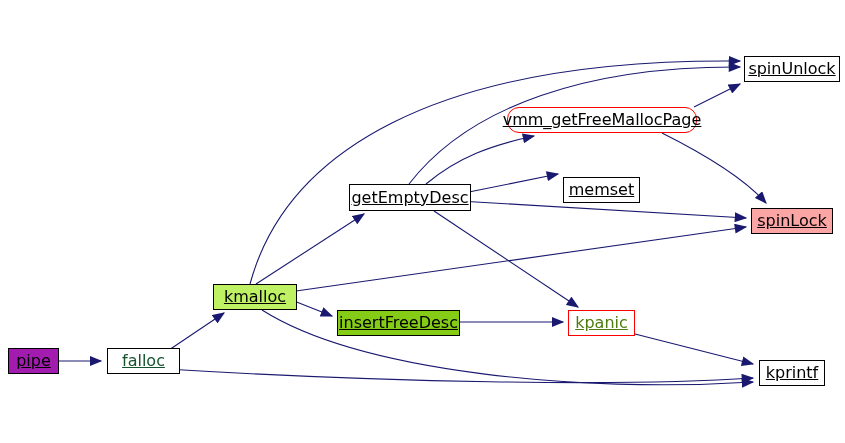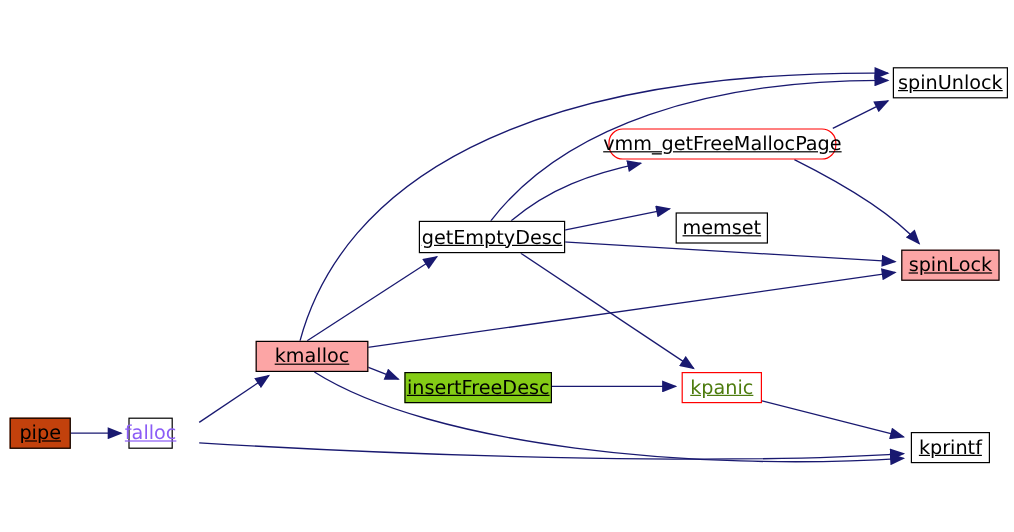--- a/index.html
+++ b/index.html
@@ -56,23 +56,23 @@
       <path d="M 426 184 C 458 157 492 145 534 136" fill="none" stroke="#191970" stroke-width="1.1" marker-end="url(#arrow)"></path>
       <path d="M 459 194 L 558 174" fill="none" stroke="#191970" stroke-width="1.1" marker-end="url(#arrow)"></path>
       <path d="M 409 184 C 470 105 590 66 740 67" fill="none" stroke="#191970" stroke-width="1.1" marker-end="url(#arrow)"></path>
       <path d="M 459 201 L 746 218" fill="none" stroke="#191970" stroke-width="1.1" marker-end="url(#arrow)"></path>
       <path d="M 434 211 L 578 307" fill="none" stroke="#191970" stroke-width="1.1" marker-end="url(#arrow)"></path>
       <path d="M 460 322 L 563 322" fill="none" stroke="#191970" stroke-width="1.1" marker-end="url(#arrow)"></path>
       <path d="M 694 107 L 740 84" fill="none" stroke="#191970" stroke-width="1.1" marker-end="url(#arrow)"></path>
       <path d="M 662 133 C 700 152 742 176 766 203" fill="none" stroke="#191970" stroke-width="1.1" marker-end="url(#arrow)"></path>
       <path d="M 635 334 L 753 364" fill="none" stroke="#191970" stroke-width="1.1" marker-end="url(#arrow)"></path>
     </svg>
-    <div class="node" style="left: 8px; top: 348px; width: 51px; height: 26px; border-color: rgb(0, 0, 0); background: #c2410c; color: rgb(0, 0, 0);">pipe</div>
-    <div class="node" style="left: 107px; top: 348px; width: 37px; height: 26px; border-color: rgb(0, 0, 0); background: rgb(255, 255, 255); color: #8b5cf6;">falloc</div>
-    <div class="node" style="left: 213px; top: 284px; width: 94px; height: 26px; border-color: rgb(0, 0, 0); background: #fca5a5; color: rgb(0, 0, 0);">kmalloc</div>
+    <div class="node" style="left: 8px; top: 348px; width: 51px; height: 26px; border-color: rgb(0, 0, 0); background: #a21caf; color: rgb(0, 0, 0);">pipe</div>
+    <div class="node" style="left: 107px; top: 348px; width: 73px; height: 26px; border-color: rgb(0, 0, 0); background: rgb(255, 255, 255); color: #14532d;">falloc</div>
+    <div class="node" style="left: 213px; top: 284px; width: 84px; height: 26px; border-color: rgb(0, 0, 0); background: #bef264; color: rgb(0, 0, 0);">kmalloc</div>
     <div class="node" style="left: 337px; top: 184px; width: 122px; height: 27px; border-color: rgb(0, 0, 0); background: rgb(255, 255, 255); color: rgb(0, 0, 0); margin-left: 12px;">getEmptyDesc</div>
     <div class="node" style="left: 337px; top: 310px; width: 123px; height: 26px; border-color: rgb(0, 0, 0); background: #84cc16; color: rgb(0, 0, 0);">insertFreeDesc</div>
     <div class="node" style="left: 507px; top: 107px; width: 190px; height: 26px; border-color: rgb(255, 0, 0); background: rgb(255, 255, 255); color: rgb(0, 0, 0); border-radius: 12px;">vmm_getFreeMallocPage</div>
     <div class="node" style="left: 563px; top: 158px; width: 77px; height: 26px; border-color: rgb(0, 0, 0); background: rgb(255, 255, 255); color: rgb(0, 0, 0); margin-top: 19px;">memset</div>
     <div class="node" style="left: 744px; top: 56px; width: 96px; height: 26px; border-color: rgb(0, 0, 0); background: rgb(255, 255, 255); color: rgb(0, 0, 0);">spinUnlock</div>
     <div class="node" style="left: 751px; top: 208px; width: 82px; height: 26px; border-color: rgb(0, 0, 0); background: #fca5a5; color: rgb(0, 0, 0);">spinLock</div>
     <div class="node" style="left: 568px; top: 310px; width: 67px; height: 26px; border-color: rgb(255, 0, 0); background: rgb(255, 255, 255); color: #4d7c0f;">kpanic</div>
     <div class="node" style="left: 759px; top: 360px; width: 66px; height: 26px; border-color: rgb(0, 0, 0); background: rgb(255, 255, 255); color: rgb(0, 0, 0);">kprintf</div>
   </div>
 

